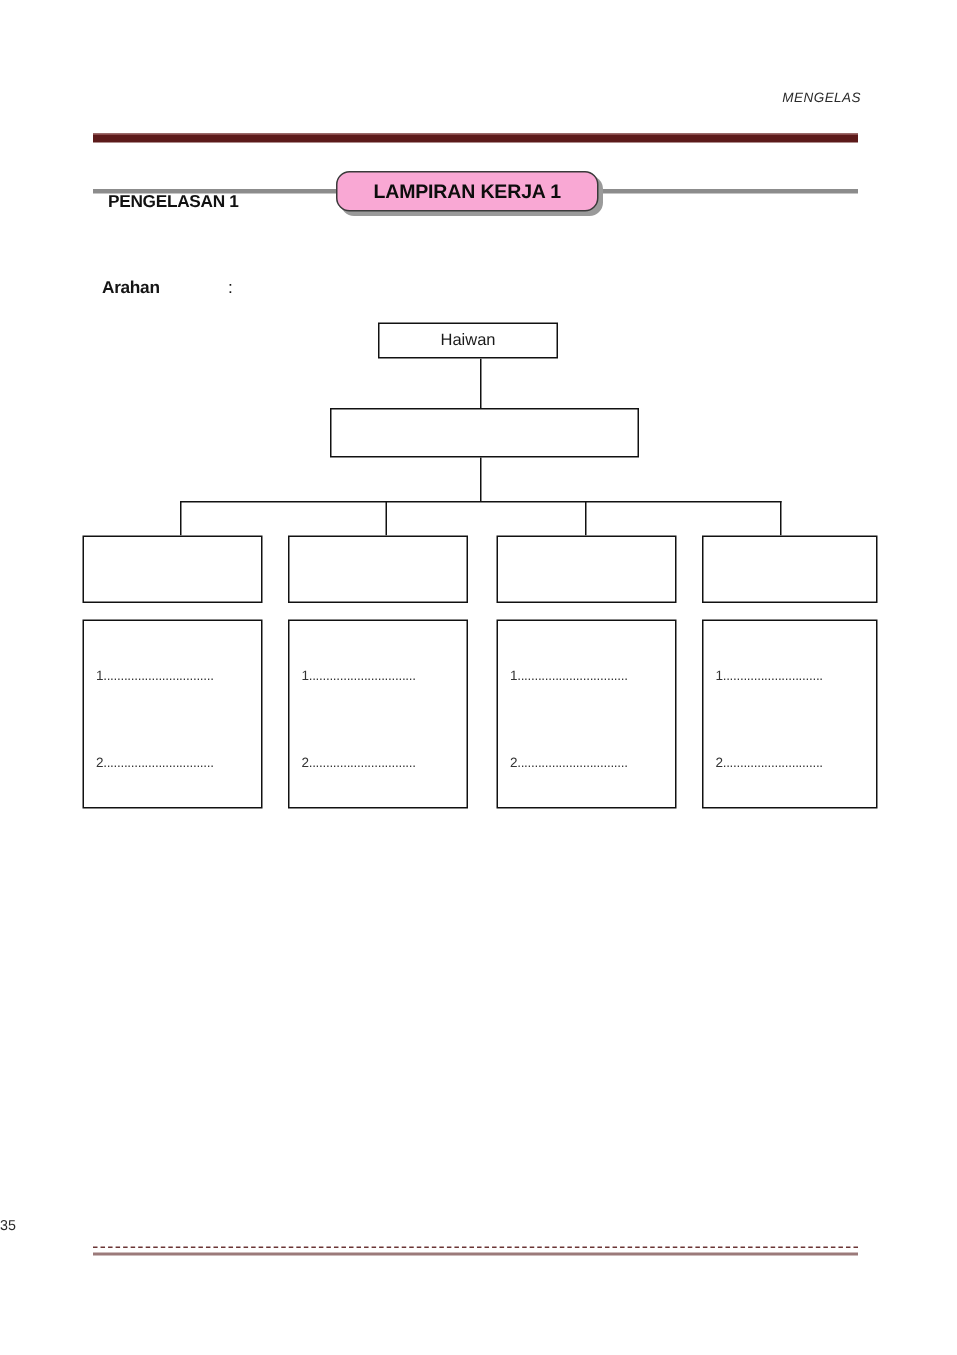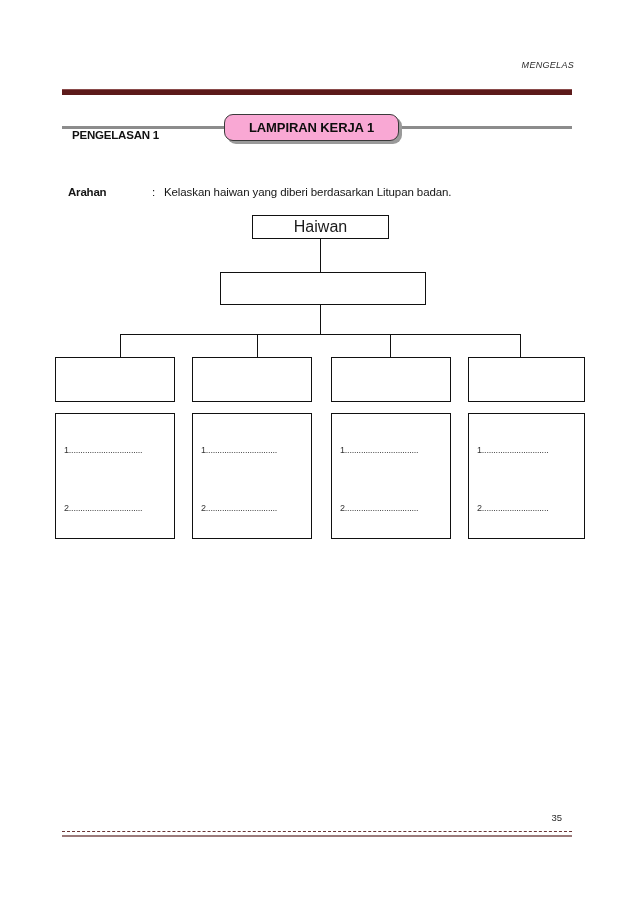--- a/index.html
+++ b/index.html
@@ -124,23 +124,23 @@
     height: 903px;
     pointer-events: none;
   }
   .node {
     position: absolute;
     border: 1.3px solid #111;
     background: #ffffff;
     box-sizing: border-box;
   }
   .node-haiwan {
-    left: 252px; top: 215px; width: 137px; height: 24px;
+    left: 252px; top: 215px; width: 120px; height: 24px;
     display: flex; align-items: center; justify-content: center;
-    font-size: 16px; color: #1a1a1a; z-index: 3;
+    font-size: 11px; color: #1a1a1a; z-index: 3;
   }
   .node-blank-wide {
     left: 220px; top: 272px; width: 206px; height: 33px; z-index: 3;
   }
   .cat-box {
     top: 357px; width: 120px; height: 45px; z-index: 3;
   }
   .cat-1 { left: 55px; }
   .cat-2 { left: 192px; }
   .cat-3 { left: 331px; }
@@ -170,21 +170,21 @@
 
   
   .ln { position: absolute; background: #111; z-index: 1; }
   .v { width: 1.3px; }
   .h { height: 1.3px; }
 
   
   .page-num {
     position: absolute;
     left: 0; top: 812px; width: 562px;
-    text-align: right;
+    text-align: left;
     font-size: 9.5px;
     color: #2b2b2b;
   }
   .footer-dashed {
     position: absolute;
     left: 62px; top: 831px; width: 510px;
     border-top: 1.5px dashed #6b3535;
   }
   .footer-solid {
     position: absolute;
@@ -202,21 +202,20 @@
 <div class="header-rule"></div>
 
 <div class="gray-rule"></div>
 <div class="pengelasan">PENGELASAN 1</div>
 <div class="lampiran-shadow"></div>
 <div class="lampiran-box">LAMPIRAN KERJA 1</div>
 
 <div class="arahan-row">
   <span class="arahan-label">Arahan</span>
   <span class="arahan-colon">:</span>
-  <span class="arahan-text">Kelaskan haiwan yang diberi berdasarkan Litupan badan.</span>
 </div>
 
 <div class="diagram">
 
   <div class="ln v" style="left:320px; top:239px; height:95px;"></div>
   <div class="ln h" style="left:120px; top:334px; width:401px;"></div>
   <div class="ln v" style="left:120px; top:334px; height:23px;"></div>
   <div class="ln v" style="left:257px; top:334px; height:23px;"></div>
   <div class="ln v" style="left:390px; top:334px; height:23px;"></div>
   <div class="ln v" style="left:520px; top:334px; height:23px;"></div>

